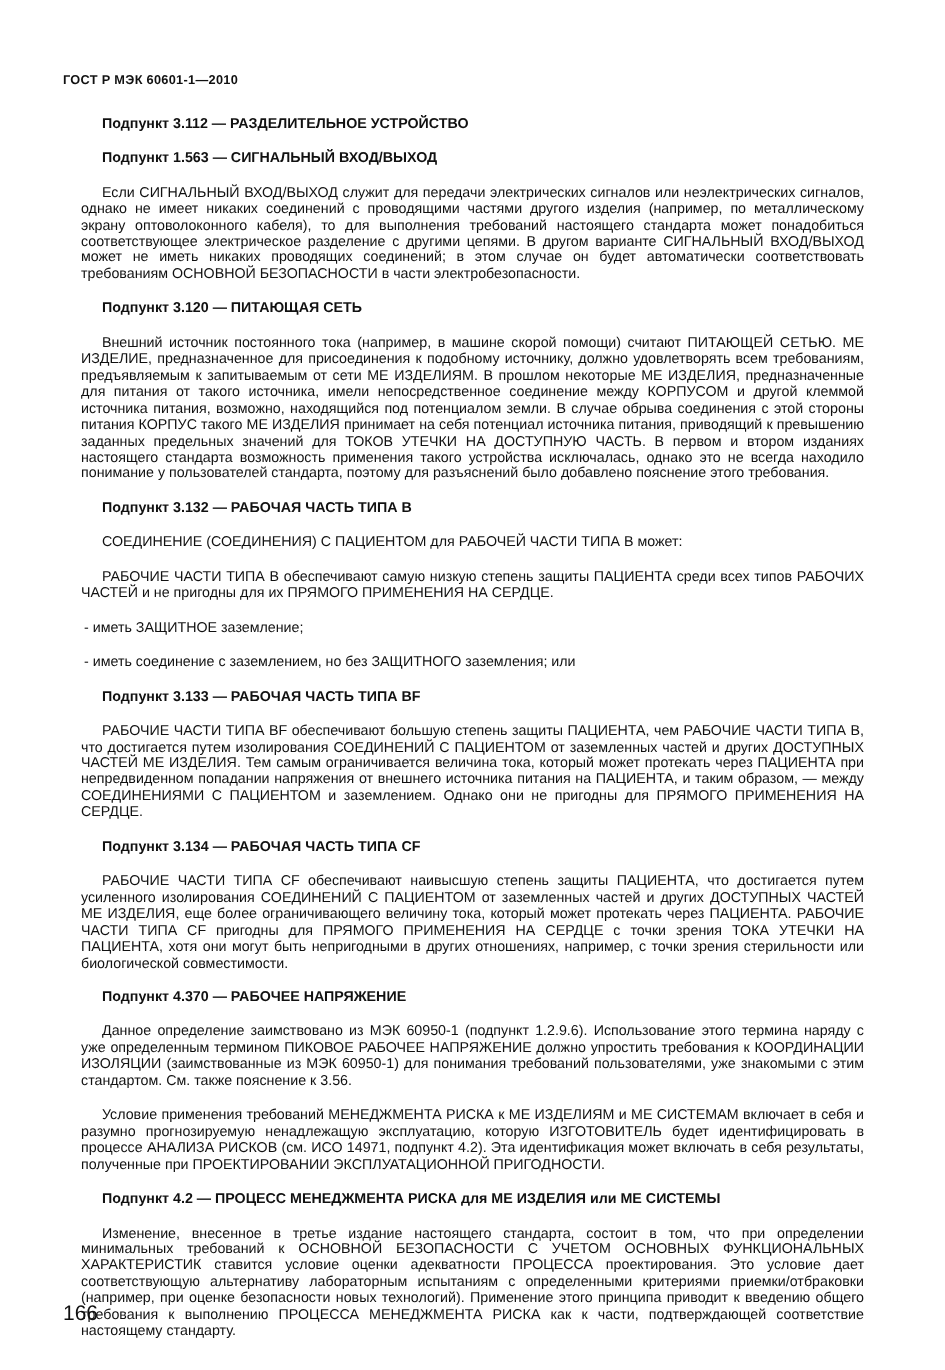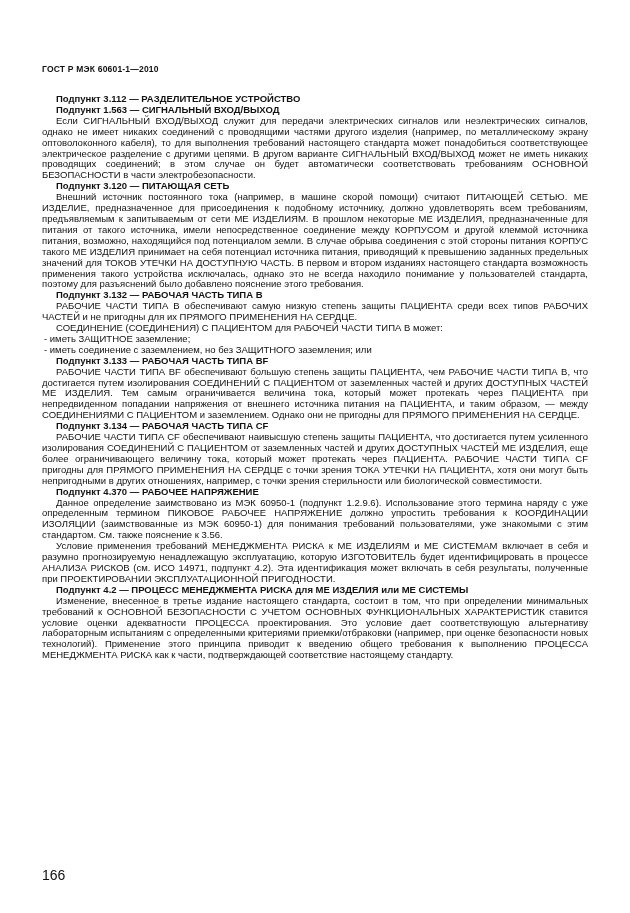--- a/index.html
+++ b/index.html
@@ -9,37 +9,37 @@
   }
   .page {
     position: relative;
     width: 630px;
     height: 913px;
     margin: 0 auto;
     background: #ffffff;
     color: #111111;
     font-family: "Liberation Sans", sans-serif;
     box-sizing: border-box;
-    padding: 64px 42px 0 42px;
+    padding: 48px 42px 0 42px;
     overflow: hidden;
     border-radius: 14px;
   }
   .doc-header {
     font-size: 8.5px;
     font-weight: bold;
     letter-spacing: 0.2px;
     margin-bottom: 20px;
   }
   .content {
     font-size: 9.5px;
     line-height: 10.9px;
     text-align: justify;
   }
   .content p {
-    margin: 0;
+    margin: 12px;
     text-indent: 14px;
   }
   .content p.heading {
     font-weight: bold;
   }
   .content p.list-line {
     text-indent: 2px;
   }
   .page-number {
     position: absolute;
@@ -60,22 +60,22 @@
 
     <p class="heading">Подпункт 3.112 — РАЗДЕЛИТЕЛЬНОЕ УСТРОЙСТВО</p>
 
     <p class="heading">Подпункт 1.563 — СИГНАЛЬНЫЙ ВХОД/ВЫХОД</p>
     <p class="para">Если СИГНАЛЬНЫЙ ВХОД/ВЫХОД служит для передачи электрических сигналов или неэлектрических сигналов, однако не имеет никаких соединений с проводящими частями другого изделия (например, по металлическому экрану оптоволоконного кабеля), то для выполнения требований настоящего стандарта может понадобиться соответствующее электрическое разделение с другими цепями. В другом варианте СИГНАЛЬНЫЙ ВХОД/ВЫХОД может не иметь никаких проводящих соединений; в этом случае он будет автоматически соответствовать требованиям ОСНОВНОЙ БЕЗОПАСНОСТИ в части электробезопасности.</p>
 
     <p class="heading">Подпункт 3.120 — ПИТАЮЩАЯ СЕТЬ</p>
     <p class="para">Внешний источник постоянного тока (например, в машине скорой помощи) считают ПИТАЮЩЕЙ СЕТЬЮ. МЕ ИЗДЕЛИЕ, предназначенное для присоединения к подобному источнику, должно удовлетворять всем требованиям, предъявляемым к запитываемым от сети МЕ ИЗДЕЛИЯМ. В прошлом некоторые МЕ ИЗДЕЛИЯ, предназначенные для питания от такого источника, имели непосредственное соединение между КОРПУСОМ и другой клеммой источника питания, возможно, находящийся под потенциалом земли. В случае обрыва соединения с этой стороны питания КОРПУС такого МЕ ИЗДЕЛИЯ принимает на себя потенциал источника питания, приводящий к превышению заданных предельных значений для ТОКОВ УТЕЧКИ НА ДОСТУПНУЮ ЧАСТЬ. В первом и втором изданиях настоящего стандарта возможность применения такого устройства исключалась, однако это не всегда находило понимание у пользователей стандарта, поэтому для разъяснений было добавлено пояснение этого требования.</p>
 
     <p class="heading">Подпункт 3.132 — РАБОЧАЯ ЧАСТЬ ТИПА B</p>
+    <p class="para">СОЕДИНЕНИЕ (СОЕДИНЕНИЯ) С ПАЦИЕНТОМ для РАБОЧЕЙ ЧАСТИ ТИПА B может:</p>
     <p class="para">РАБОЧИЕ ЧАСТИ ТИПА B обеспечивают самую низкую степень защиты ПАЦИЕНТА среди всех типов РАБОЧИХ ЧАСТЕЙ и не пригодны для их ПРЯМОГО ПРИМЕНЕНИЯ НА СЕРДЦЕ.</p>
-    <p class="para">СОЕДИНЕНИЕ (СОЕДИНЕНИЯ) С ПАЦИЕНТОМ для РАБОЧЕЙ ЧАСТИ ТИПА B может:</p>
     <p class="list-line">- иметь ЗАЩИТНОЕ заземление;</p>
     <p class="list-line">- иметь соединение с заземлением, но без ЗАЩИТНОГО заземления; или</p>
 
     <p class="heading">Подпункт 3.133 — РАБОЧАЯ ЧАСТЬ ТИПА BF</p>
     <p class="para">РАБОЧИЕ ЧАСТИ ТИПА BF обеспечивают большую степень защиты ПАЦИЕНТА, чем РАБОЧИЕ ЧАСТИ ТИПА B, что достигается путем изолирования СОЕДИНЕНИЙ С ПАЦИЕНТОМ от заземленных частей и других ДОСТУПНЫХ ЧАСТЕЙ МЕ ИЗДЕЛИЯ. Тем самым ограничивается величина тока, который может протекать через ПАЦИЕНТА при непредвиденном попадании напряжения от внешнего источника питания на ПАЦИЕНТА, и таким образом, — между СОЕДИНЕНИЯМИ С ПАЦИЕНТОМ и заземлением. Однако они не пригодны для ПРЯМОГО ПРИМЕНЕНИЯ НА СЕРДЦЕ.</p>
 
     <p class="heading">Подпункт 3.134 — РАБОЧАЯ ЧАСТЬ ТИПА CF</p>
     <p class="para">РАБОЧИЕ ЧАСТИ ТИПА CF обеспечивают наивысшую степень защиты ПАЦИЕНТА, что достигается путем усиленного изолирования СОЕДИНЕНИЙ С ПАЦИЕНТОМ от заземленных частей и других ДОСТУПНЫХ ЧАСТЕЙ МЕ ИЗДЕЛИЯ, еще более ограничивающего величину тока, который может протекать через ПАЦИЕНТА. РАБОЧИЕ ЧАСТИ ТИПА CF пригодны для ПРЯМОГО ПРИМЕНЕНИЯ НА СЕРДЦЕ с точки зрения ТОКА УТЕЧКИ НА ПАЦИЕНТА, хотя они могут быть непригодными в других отношениях, например, с точки зрения стерильности или биологической совместимости.</p>
 
     <p class="heading">Подпункт 4.370 — РАБОЧЕЕ НАПРЯЖЕНИЕ</p>

